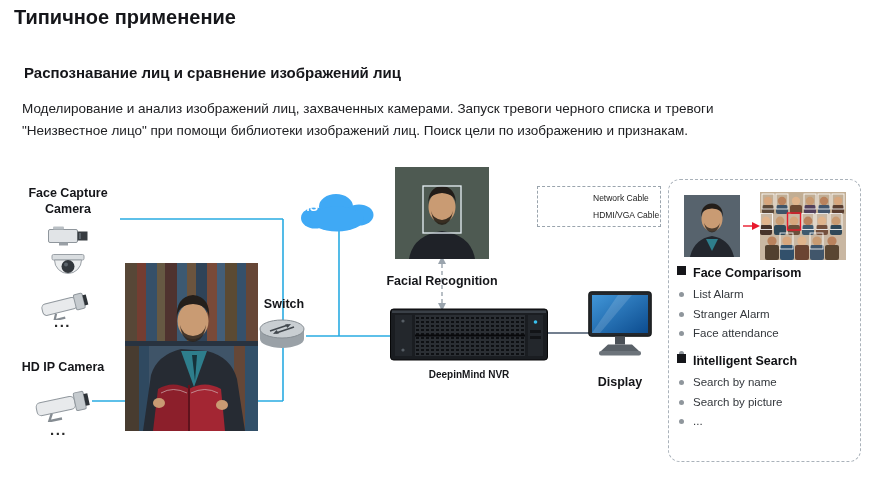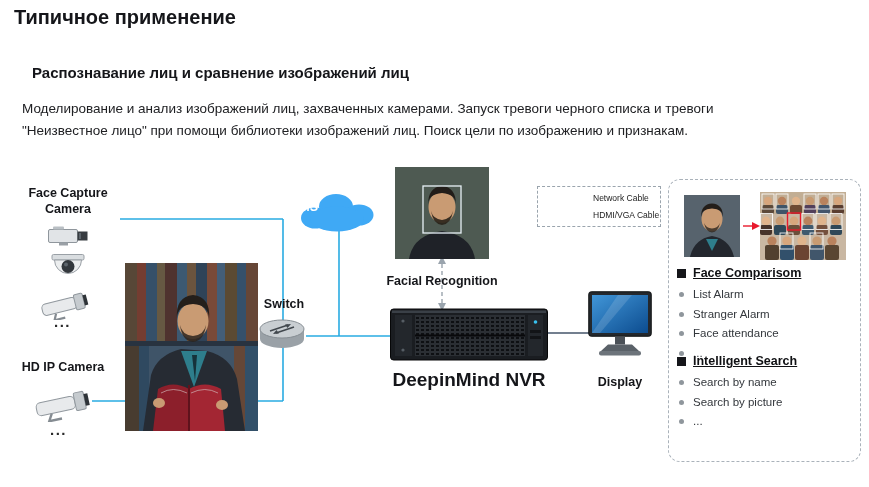--- a/index.html
+++ b/index.html
@@ -2,59 +2,59 @@
 <html style="--network-line: #29ABE2; --hdmi-line: #44546A; --cloud-blue: #3FA9F5; --accent-red: #E8192C;"><head>
 <meta charset="utf-8">
 <style>
   * { box-sizing: border-box; }
   body { margin: 0; background: #fff; }
   .page {
     position: relative; width: 869px; height: 487px; overflow: hidden;
     background: #fff; font-family: "Liberation Sans", "DejaVu Sans", sans-serif;
   }
   .title { position: absolute; left: 14px; top: 6px; margin: 0; font-size: 20px; color: #15161a; text-align: center; }
-  .subtitle { position: absolute; left: 32px; top: 64px; margin: 0; font-size: 15px; color: #15161a; }
+  .subtitle { position: absolute; left: 24px; top: 64px; margin: 0; font-size: 15px; color: #15161a; }
   .desc { position: absolute; left: 14px; top: 90px; width: 844px; margin: 8px; font-size: 13.5px; line-height: 1.65; color: #202124; }
   .desc span { display: block; }
 
   .diagram { position: absolute; inset: 0; }
   .wires { position: absolute; left: 0; top: 0; pointer-events: none; }
   .abs { position: absolute; }
 
   .ln-net { stroke: var(--network-line, #29ABE2); stroke-width: 1.6; fill: none; }
   .ln-hdmi { stroke: var(--hdmi-line, #44546A); stroke-width: 1.6; fill: none; }
   .ln-dash { stroke: #9aa4ad; stroke-width: 1.4; fill: none; stroke-dasharray: 4 3; }
   .fl-dash { fill: #9aa4ad; }
   .ln-red { stroke: var(--accent-red, #E8192C); stroke-width: 1.4; fill: none; }
   .fl-red { fill: var(--accent-red, #E8192C); }
   .cloud-fill ellipse { fill: var(--cloud-blue, #3FA9F5); }
 
   .lbl { position: absolute; font-weight: bold; font-size: 12.5px; color: #15161a; text-align: center; line-height: 1.3; }
-  .lbl-big { font-size: 19px; }
+  .lbl-big { font-size: 10px; }
   .dots { position: absolute; font-weight: bold; font-size: 15px; color: #2a2a2a; letter-spacing: 1.5px; }
 
   .cloud { position: absolute; left: 291px; top: 189px; width: 94px; height: 46px; }
   .cloud-label { position: absolute; left: 0; right: 0; top: 11px; text-align: left; color: #fff; font-size: 12.5px; font-weight: bold; }
 
   .legend {
     position: absolute; left: 537px; top: 186px; width: 124px;
     border: 1px dashed #9aa4ad; padding: 6px 7px; background: #fff;
     display: flex; flex-direction: column; gap: 7px;
   }
   .legend-row { display: flex; align-items: center; gap: 6px; }
   .legend-label { font-size: 8.5px; color: #222; white-space: nowrap; padding-left: 48px; }
   .legend-line { flex: 1; height: 0; border-top: 1.5px solid var(--network-line, #29ABE2); }
   .legend-line.hdmi { border-top-color: var(--hdmi-line, #44546A); }
 
   .panel {
     position: absolute; left: 668px; top: 179px; width: 193px; height: 283px;
     border: 1.5px dashed #aab2ba; border-radius: 12px;
   }
   .feature { position: absolute; width: 180px; }
-  .fhead { display: flex; align-items: center; gap: 7px; font-weight: bold; font-size: 12.5px; color: #101114; text-decoration: underline; }
+  .fhead { display: flex; gap: 7px; font-weight: bold; font-size: 12.5px; color: #101114; }
   .sq { width: 9px; height: 9px; background: #15161a; flex: 0 0 auto; }
   .fitems { display: flex; flex-direction: column; gap: 6.5px; margin-top: 8px; padding-left: 2px; }
   .fitem { display: flex; align-items: center; gap: 9px; font-size: 11.5px; color: #33373c; line-height: 13px; }
   .dot { width: 5px; height: 5px; border-radius: 50%; background: #8f969c; flex: 0 0 auto; }
 </style>
 </head>
 <body>
 
 <div class="page">
 

